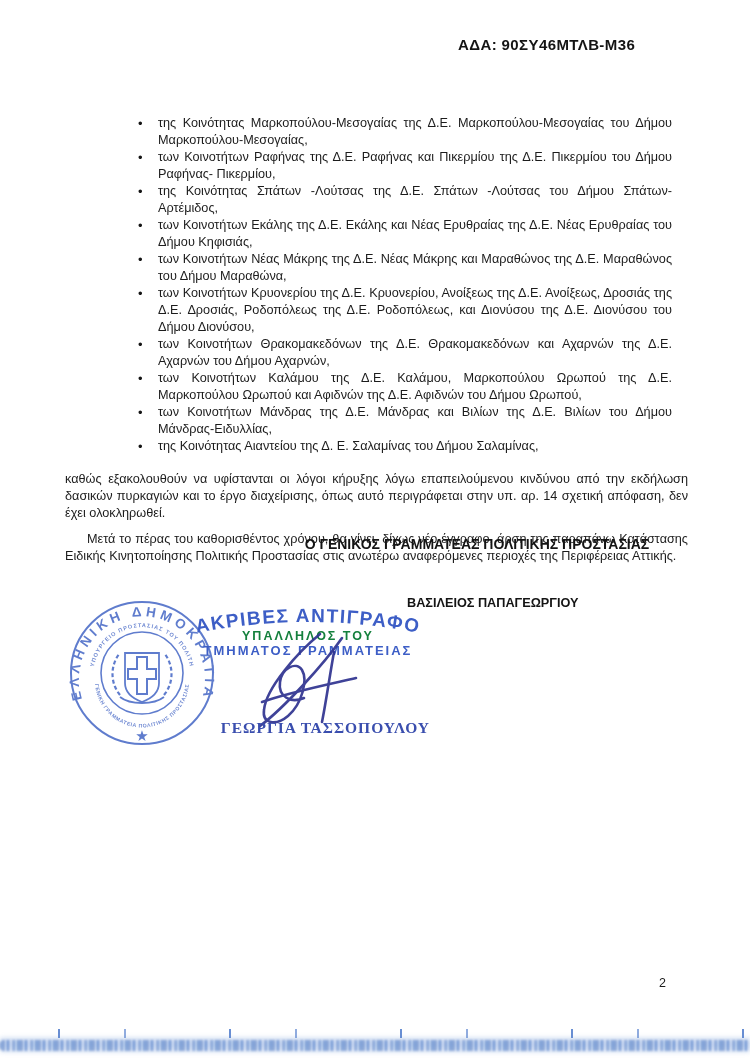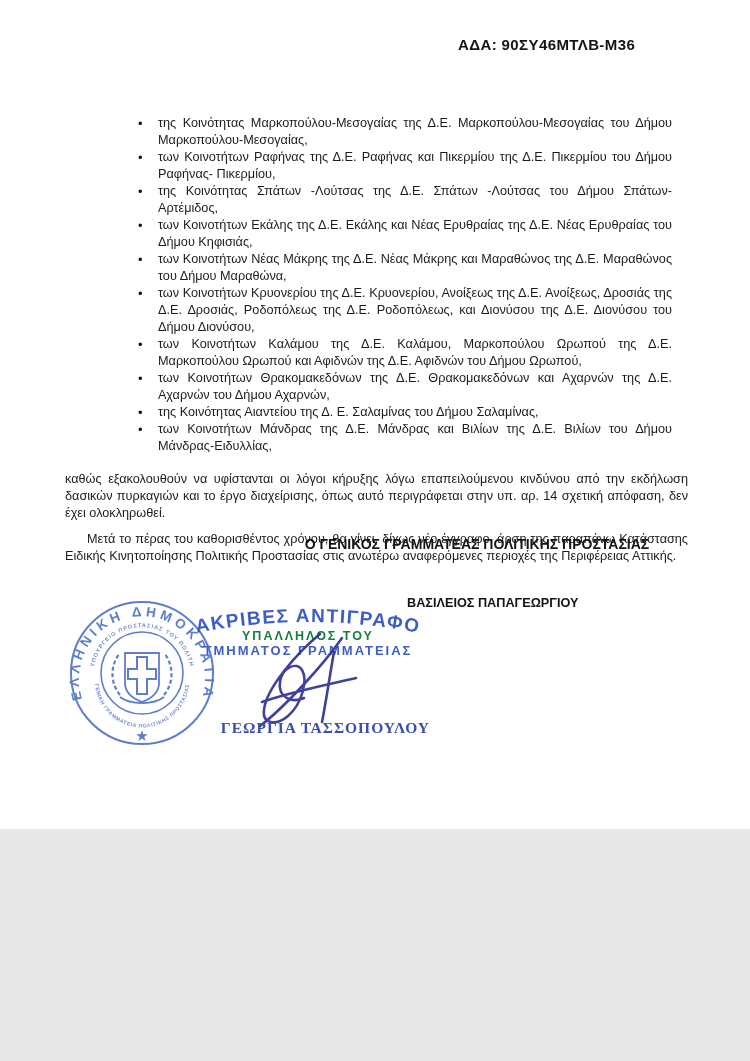--- a/index.html
+++ b/index.html
@@ -1,17 +1,17 @@
 <!DOCTYPE html>
 <html><head>
 <meta charset="utf-8">
 <style>
   html,body{margin:0;padding:0;background:#e8e8e8;}
   .page{
-    position:relative;width:750px;height:829px;background:#ffffff;
+    position:relative;width:750px;height:1061px;background:#ffffff;
     margin:0 auto;overflow:hidden;
     font-family:"Liberation Sans","DejaVu Sans",sans-serif;
     color:#1c1c1c;
   }
   .ada{
     position:absolute;left:458px;top:36px;
     font-size:15px;font-weight:bold;letter-spacing:.4px;color:#141414;
     white-space:nowrap;
   }
   .body-flow{
@@ -94,24 +94,24 @@
   <div class="ada">ΑΔΑ: 90ΣΥ46ΜΤΛΒ-Μ36</div>
 
   <div class="body-flow">
     <ul class="bullets">
       <li>της Κοινότητας Μαρκοπούλου-Μεσογαίας της Δ.Ε. Μαρκοπούλου-Μεσογαίας του Δήμου Μαρκοπούλου-Μεσογαίας,</li>
       <li>των Κοινοτήτων Ραφήνας της Δ.Ε. Ραφήνας και Πικερμίου της Δ.Ε. Πικερμίου του Δήμου Ραφήνας- Πικερμίου,</li>
       <li>της Κοινότητας Σπάτων -Λούτσας της Δ.Ε. Σπάτων -Λούτσας του Δήμου Σπάτων-Αρτέμιδος,</li>
       <li>των Κοινοτήτων Εκάλης της Δ.Ε. Εκάλης και Νέας Ερυθραίας της Δ.Ε. Νέας Ερυθραίας του Δήμου Κηφισιάς,</li>
       <li>των Κοινοτήτων Νέας Μάκρης της Δ.Ε. Νέας Μάκρης και Μαραθώνος της Δ.Ε. Μαραθώνος του Δήμου Μαραθώνα,</li>
       <li>των Κοινοτήτων Κρυονερίου της Δ.Ε. Κρυονερίου, Ανοίξεως της Δ.Ε. Ανοίξεως, Δροσιάς της Δ.Ε. Δροσιάς, Ροδοπόλεως της Δ.Ε. Ροδοπόλεως, και Διονύσου της Δ.Ε. Διονύσου του Δήμου Διονύσου,</li>
+      <li>των Κοινοτήτων Θρακομακεδόνων της Δ.Ε. Θρακομακεδόνων και Αχαρνών της Δ.Ε. Αχαρνών του Δήμου Αχαρνών,</li>
       <li>των Κοινοτήτων Καλάμου της Δ.Ε. Καλάμου, Μαρκοπούλου Ωρωπού της Δ.Ε. Μαρκοπούλου Ωρωπού και Αφιδνών της Δ.Ε. Αφιδνών του Δήμου Ωρωπού,</li>
-      <li>των Κοινοτήτων Θρακομακεδόνων της Δ.Ε. Θρακομακεδόνων και Αχαρνών της Δ.Ε. Αχαρνών του Δήμου Αχαρνών,</li>
+      <li>των Κοινοτήτων Μάνδρας της Δ.Ε. Μάνδρας και Βιλίων της Δ.Ε. Βιλίων του Δήμου Μάνδρας-Ειδυλλίας,</li>
       <li>της Κοινότητας Αιαντείου της Δ. Ε. Σαλαμίνας του Δήμου Σαλαμίνας,</li>
-      <li>των Κοινοτήτων Μάνδρας της Δ.Ε. Μάνδρας και Βιλίων της Δ.Ε. Βιλίων του Δήμου Μάνδρας-Ειδυλλίας,</li>
     </ul>
     <p class="para para1">καθώς εξακολουθούν να υφίστανται οι λόγοι κήρυξης λόγω επαπειλούμενου κινδύνου από την εκδήλωση δασικών πυρκαγιών και το έργο διαχείρισης, όπως αυτό περιγράφεται στην υπ. αρ. 14 σχετική απόφαση, δεν έχει ολοκληρωθεί.</p>
     <p class="para para2">Μετά το πέρας του καθορισθέντος χρόνου, θα γίνει, δίχως νέο έγγραφο, άρση της παραπάνω Κατάστασης Ειδικής Κινητοποίησης Πολιτικής Προστασίας στις ανωτέρω αναφερόμενες περιοχές της Περιφέρειας Αττικής.</p>
   </div>
 
   <div class="sig-title">Ο ΓΕΝΙΚΟΣ ΓΡΑΜΜΑΤΕΑΣ ΠΟΛΙΤΙΚΗΣ ΠΡΟΣΤΑΣΙΑΣ</div>
   <div class="signer-name">ΒΑΣΙΛΕΙΟΣ ΠΑΠΑΓΕΩΡΓΙΟΥ</div>
 
   <div class="stamp-wrap">
     <svg width="156" height="156" viewBox="0 0 156 156">

